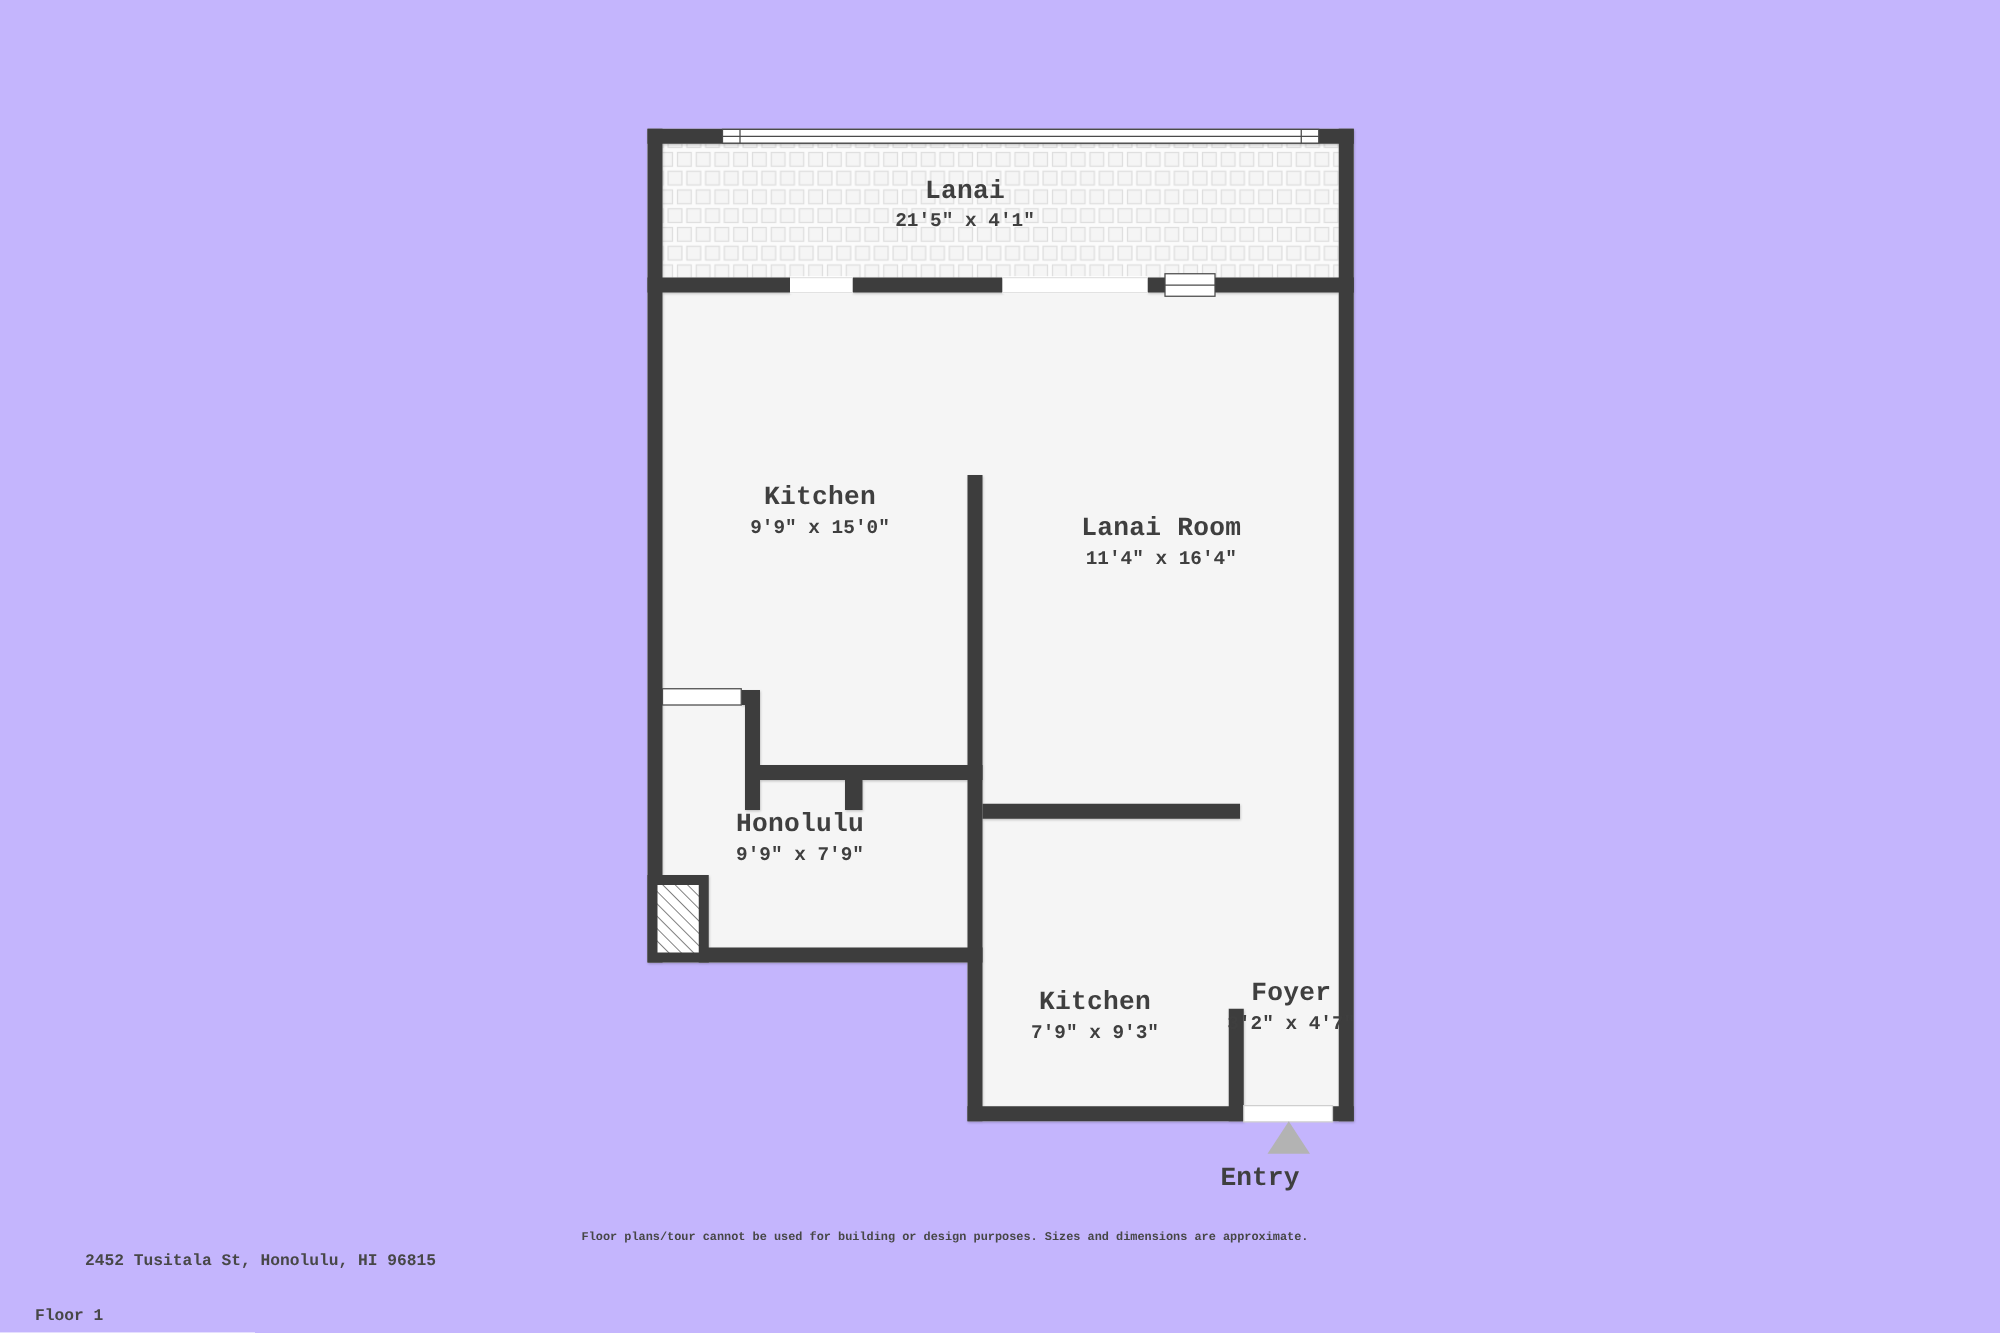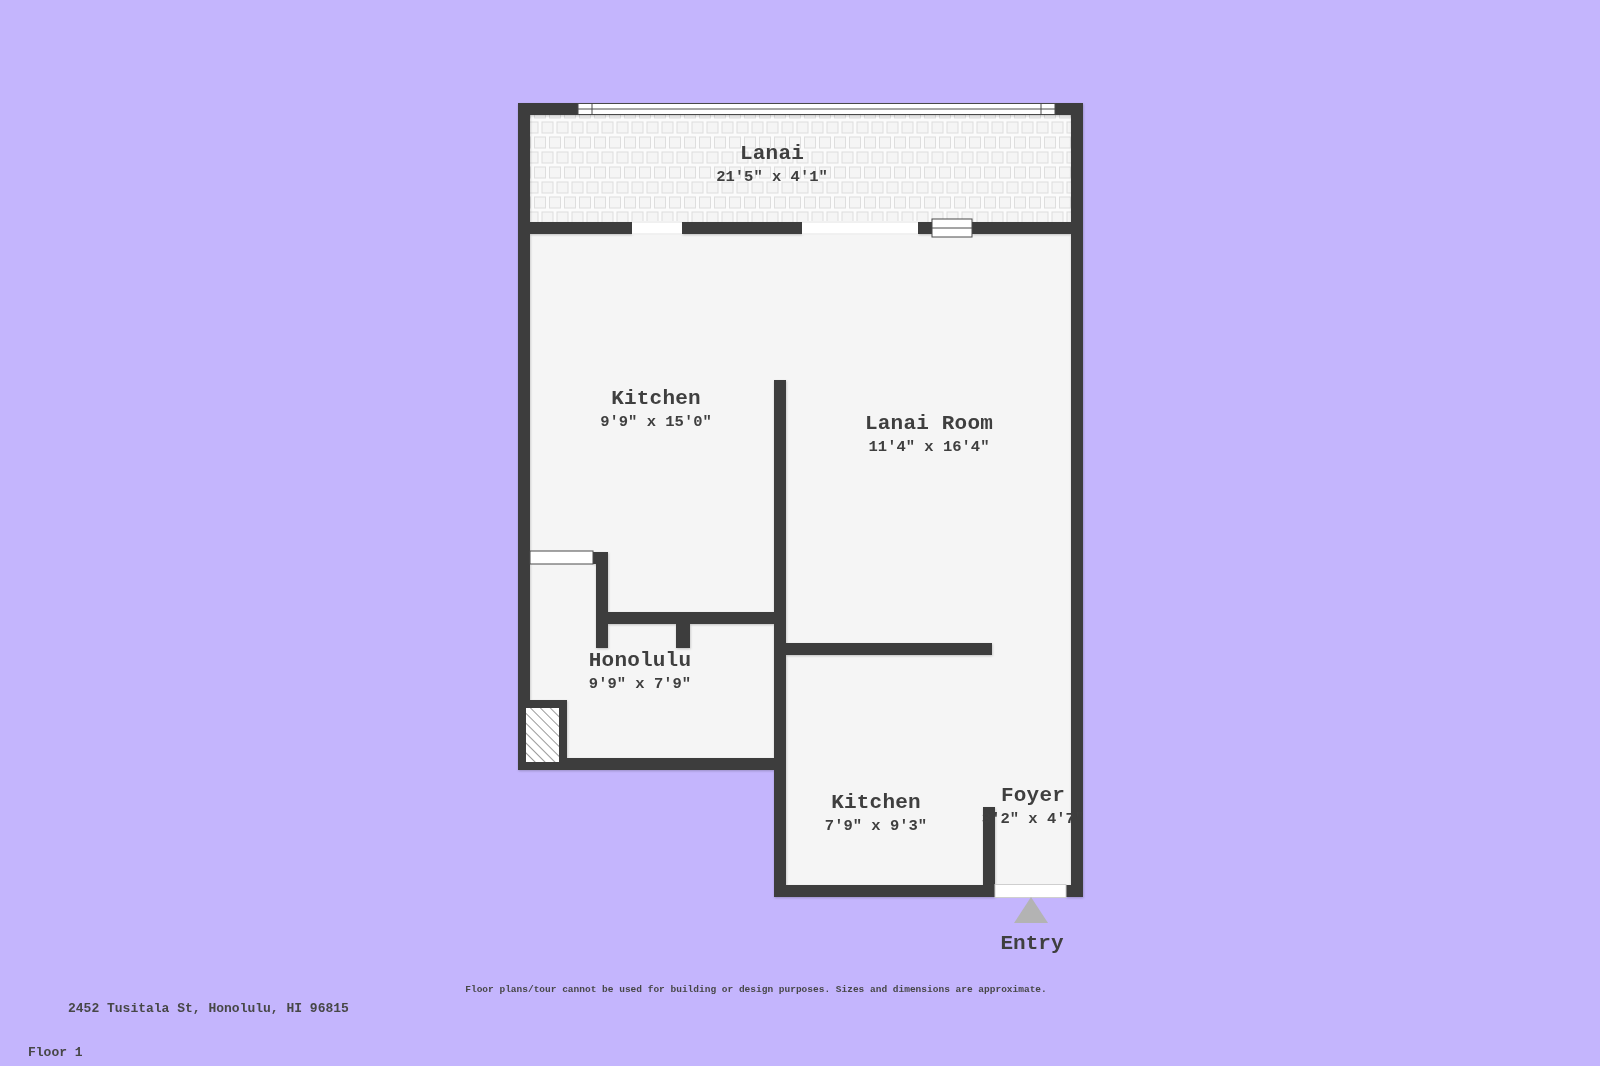--- a/index.html
+++ b/index.html
@@ -164,19 +164,19 @@
   <div class="room-label" style="left:876px; top:790px">
     <div class="room-name">Kitchen</div>
     <div class="room-dims">7'9" x 9'3"</div>
   </div>
 
   <div class="room-label" style="left:1033px; top:783px">
     <div class="room-name">Foyer</div>
     <div class="room-dims">3'2" x 4'7"</div>
   </div>
 
-  <div class="entry-label" style="left:1032px; top:931px">Entry</div>
+  <div class="entry-label" style="left:1008px; top:931px">Entry</div>
 
   <div class="footer-address">2452 Tusitala St, Honolulu, HI 96815</div>
   <div class="footer-floor">Floor 1</div>
   <div class="footer-disclaimer">Floor plans/tour cannot be used for building or design purposes. Sizes and dimensions are approximate.</div>
 
 </div>
 
 </body></html>

